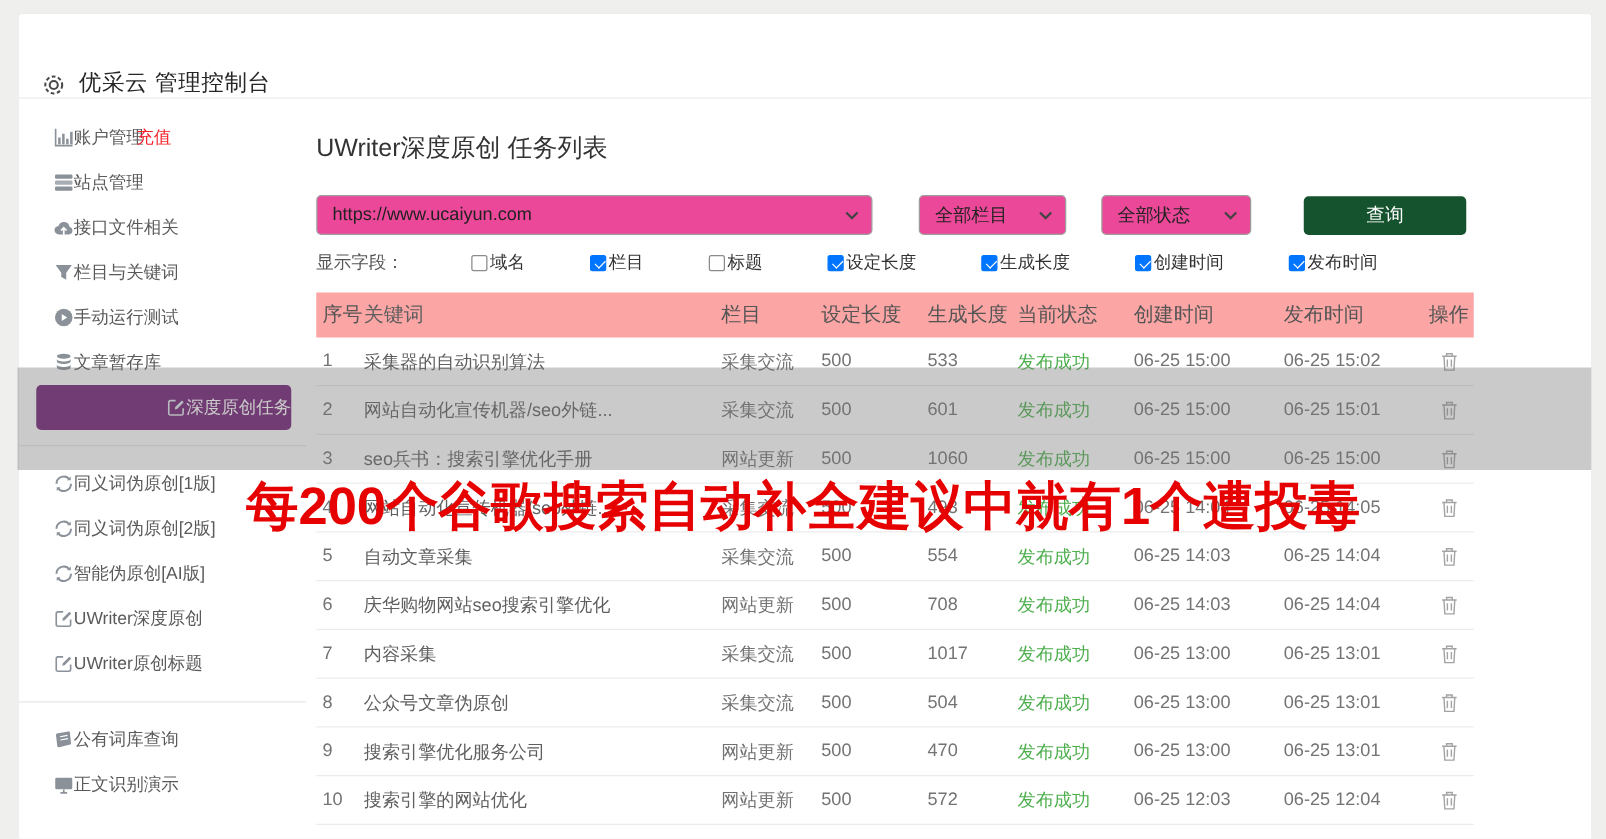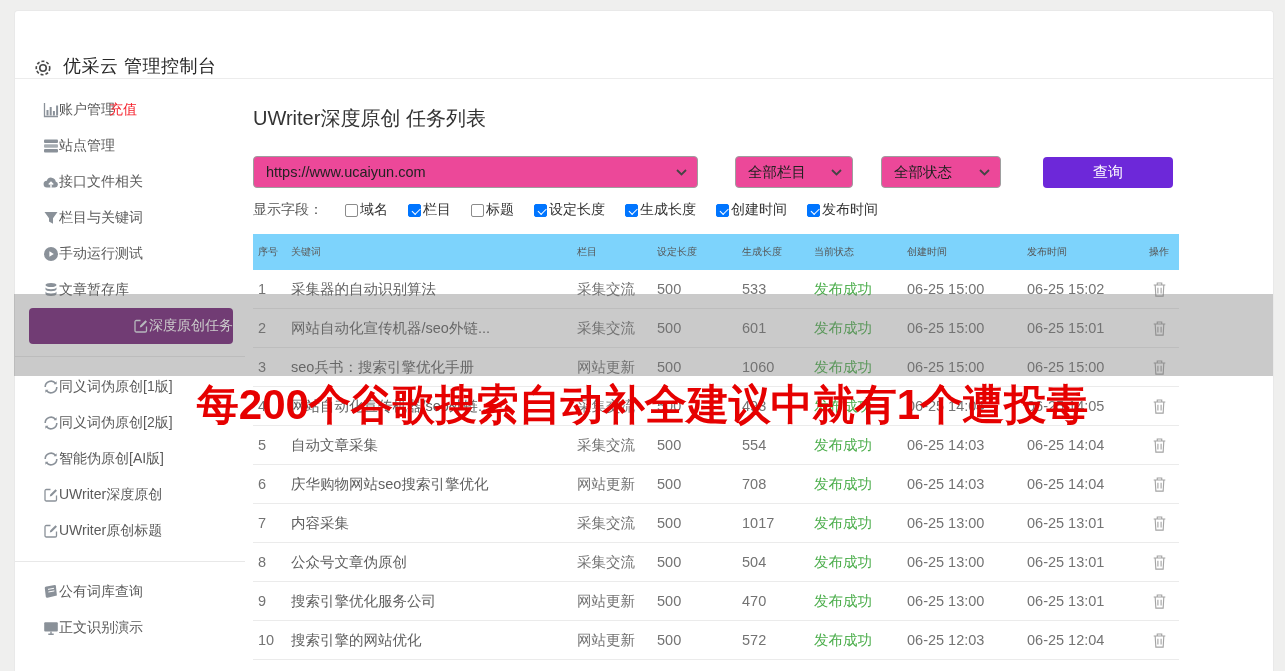--- a/index.html
+++ b/index.html
@@ -27,38 +27,38 @@
   .main { flex:1; padding:26px 0 0 0; position:relative; }
   .page-title { font-size:20px; color:#333; font-weight:500; margin-bottom:24px; }
   .filter-row { display:flex; align-items:center; margin-bottom:14px; }
   .sel { height:32px; border:1px solid #9e9e9e; border-radius:4px; background:#ec4899;
     display:flex; align-items:center; justify-content:space-between; padding:0 10px 0 12px;
     font-size:14.5px; color:#222; cursor:pointer; }
   .sel svg { width:11px; height:7px; stroke:#444; fill:none; stroke-width:1.8; }
   .sel-site { width:445px; }
   .sel-col { width:118px; margin-left:37px; }
   .sel-status { width:120px; margin-left:28px; }
-  .query-btn { width:130px; height:31px; margin-left:42px; background:#6d28d9; color:#fff;
+  .query-btn { width:130px; height:31px; margin-left:42px; background:#14532d; color:#fff;
     border:none; border-radius:4px; font-size:15px; cursor:pointer;
     font-family:inherit; }
   .fields-row { display:flex; align-items:center; height:16px; margin-bottom:16px;
-    font-size:14px; color:#555; }
+    font-size:14px; color:#555;gap:32px; }
   .fields-label { margin-right:22px; }
   .field-opt { display:flex; align-items:center; margin-right:20px; cursor:pointer; }
   .cb { width:13px; height:13px; border:1px solid #8b8b8b; border-radius:2px;
     background:#fff; position:relative; flex:none; }
   .field-opt.checked .cb { background:#0075ff; border-color:#0075ff; }
   .field-opt.checked .cb::after { content:""; position:absolute; left:2.5px; top:3px;
     width:7px; height:3.5px; border-left:1.8px solid #fff; border-bottom:1.8px solid #fff;
     transform:rotate(-45deg); }
   .cb-label { margin-left:2px; color:#333; }
   
   .task-table { width:926px; }
   .trow { display:flex; align-items:center; }
-  .thead { height:36px; background:#7dd3fc; color:#555; font-size:10px; }
+  .thead { height:36px; background:#fca5a5; color:#555; font-size:16px; }
   .tr { height:39px; border-bottom:1px solid #ebebeb; font-size:14.5px; color:#737373; }
   .c0{width:38px; padding-left:5px;} .c1{width:286px;} .c2{width:80px;} .c3{width:85px;}
   .c4{width:72px;} .c5{width:93px;} .c6{width:120px;} .c7{width:112px;}
   .c8{width:40px; display:flex; justify-content:center;}
   .c1 { color:#5f5f5f; overflow:hidden; white-space:nowrap; text-overflow:ellipsis; padding-right:8px;}
   .tr .c5 { color:#4cae4c; }
   .trash-btn { background:none; border:none; cursor:pointer; padding:2px; line-height:0; }
   .trash-btn svg { width:15px; height:17px; stroke:#a3a3a3; fill:none; stroke-width:1.2; }
   
   .shade-band { position:absolute; left:14px; top:294px; width:1259px; height:82px;

